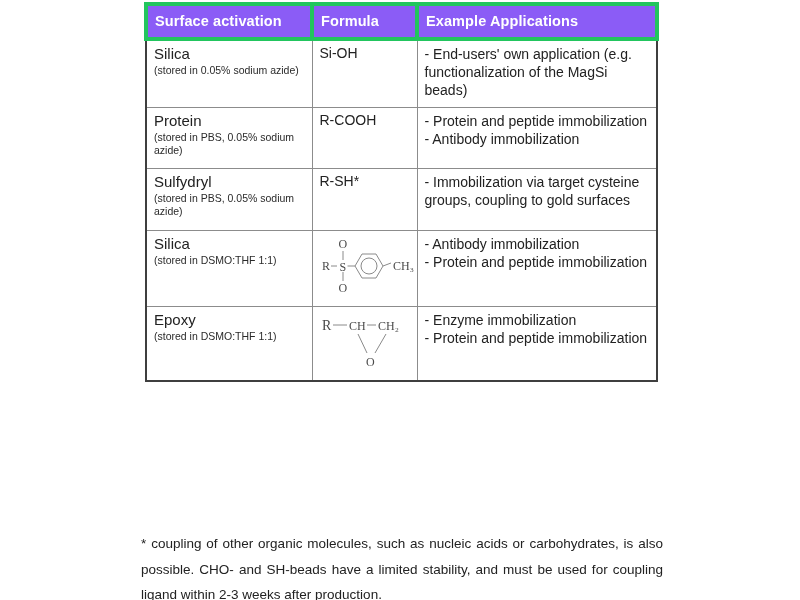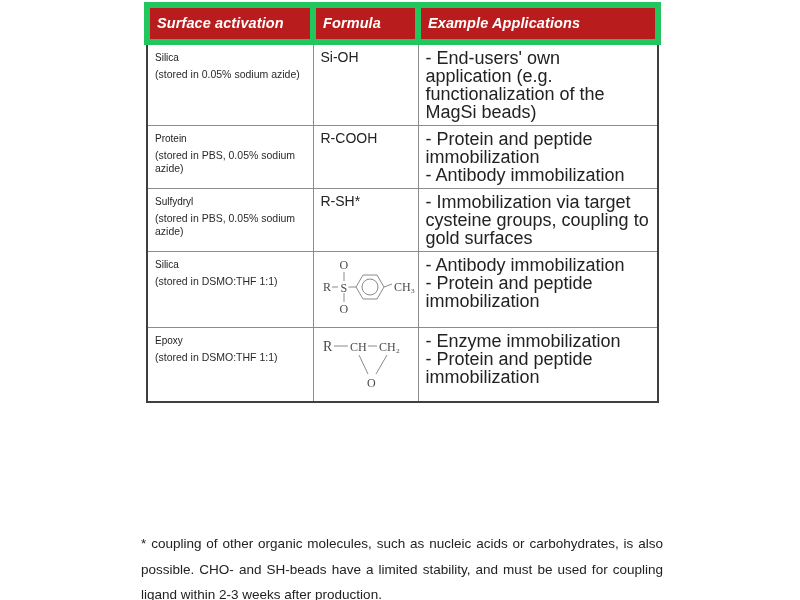--- a/index.html
+++ b/index.html
@@ -20,50 +20,49 @@
     border-collapse: collapse;
     table-layout: fixed;
     border: 2px solid #3f3f3f;
     background: #ffffff;
   }
   col.c1 { width: 166px; }
   col.c2 { width: 105px; }
   col.c3 { width: 240px; }
 
   th {
-    background: #b91c1c;
+    background: #8b5cf6;
     color: #ffffff;
     font-size: 14.5px;
     font-weight: bold;
     text-align: left;
     height: 26px;
     padding: 2px 6px 3px 7px;
-    border: 6px solid #22c55e;
+    border: 4px solid #22c55e;
     letter-spacing: 0.1px;
-    font-style: italic;
   }
   td {
     border: 1px solid #8c8c8c;
     vertical-align: top;
     padding: 4px 6px 4px 7px;
     background: #ffffff;
   }
   tr.r1 td { height: 58px; }
   tr.r2 td { height: 52px; }
   tr.r3 td { height: 45px; }
   tr.r4 td { height: 47px; }
   tr.r5 td { height: 53px; }
   tr.r6 td { height: 67px; }
   tr.r7 td { height: 49px; }
   tr.r8 td { height: 65px; }
 
-  .name { font-size: 10px; line-height: 17px; color: #222; }
+  .name { font-size: 15px; line-height: 17px; color: #222; }
   .stored { font-size: 10.5px; line-height: 13px; color: #2a2a2a; margin-top: 2px; }
   .formula { font-size: 14px; line-height: 17px; color: #222; }
-  .apps div { font-size: 18px; line-height: 18px; color: #222; }
+  .apps div { font-size: 14px; line-height: 18px; color: #222; }
 
   .struct-svg { display: block; margin-top: 2px; }
   .struct-svg text {
     font-family: "Liberation Serif", "DejaVu Serif", serif;
     font-size: 12px;
     fill: #4a4a4a;
   }
   .struct-svg line, .struct-svg polygon, .struct-svg circle {
     stroke: #8a8a8a; stroke-width: 1; fill: none;
   }

